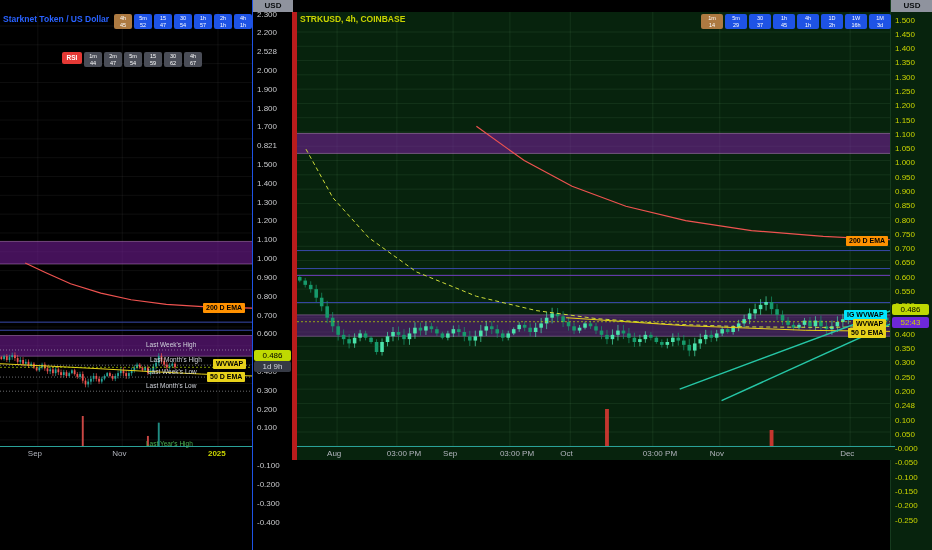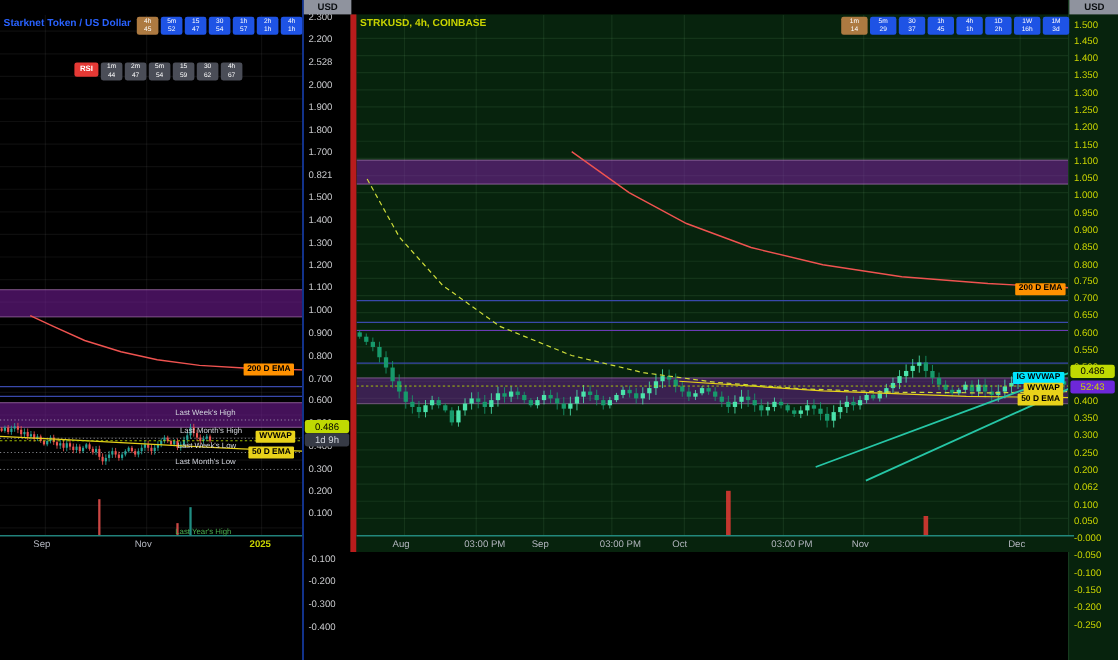--- a/index.html
+++ b/index.html
@@ -865,21 +865,21 @@
       <span class="axis-tick" style="top: 258.357px; color: rgb(201, 212, 0);">0.650</span>
       <span class="axis-tick" style="top: 272.643px; color: rgb(201, 212, 0);">0.600</span>
       <span class="axis-tick" style="top: 286.929px; color: rgb(201, 212, 0);">0.550</span>
       <span class="axis-tick" style="top: 301.214px; color: rgb(201, 212, 0);">0.500</span>
       <span class="axis-tick" style="top: 315.5px; color: rgb(201, 212, 0);">0.450</span>
       <span class="axis-tick" style="top: 329.786px; color: rgb(201, 212, 0);">0.400</span>
       <span class="axis-tick" style="top: 344.071px; color: rgb(201, 212, 0);">0.350</span>
       <span class="axis-tick" style="top: 358.357px; color: rgb(201, 212, 0);">0.300</span>
       <span class="axis-tick" style="top: 372.643px; color: rgb(201, 212, 0);">0.250</span>
       <span class="axis-tick" style="top: 386.929px; color: rgb(201, 212, 0);">0.200</span>
-      <span class="axis-tick" style="top: 401.214px; color: rgb(201, 212, 0);">0.062</span>
+      <span class="axis-tick" style="top: 401.214px; color: rgb(201, 212, 0);">0.248</span>
       <span class="axis-tick" style="top: 415.5px; color: rgb(201, 212, 0);">0.100</span>
       <span class="axis-tick" style="top: 429.786px; color: rgb(201, 212, 0);">0.050</span>
       <span class="axis-tick" style="top: 444.071px; color: rgb(201, 212, 0);">-0.000</span>
       <span class="axis-tick" style="top: 458.357px; color: rgb(201, 212, 0);">-0.050</span>
       <span class="axis-tick" style="top: 472.643px; color: rgb(201, 212, 0);">-0.100</span>
       <span class="axis-tick" style="top: 486.929px; color: rgb(201, 212, 0);">-0.150</span>
       <span class="axis-tick" style="top: 501.214px; color: rgb(201, 212, 0);">-0.200</span>
       <span class="axis-tick" style="top: 515.5px; color: rgb(201, 212, 0);">-0.250</span>
       <div class="axis-tag" style="top: 304.214px; background: rgb(191, 217, 2); color: rgb(0, 0, 0);">0.486</div>
       <div class="axis-tag" style="top: 317.357px; background: #6d28d9; color: rgb(201, 212, 0);">52:43</div>

